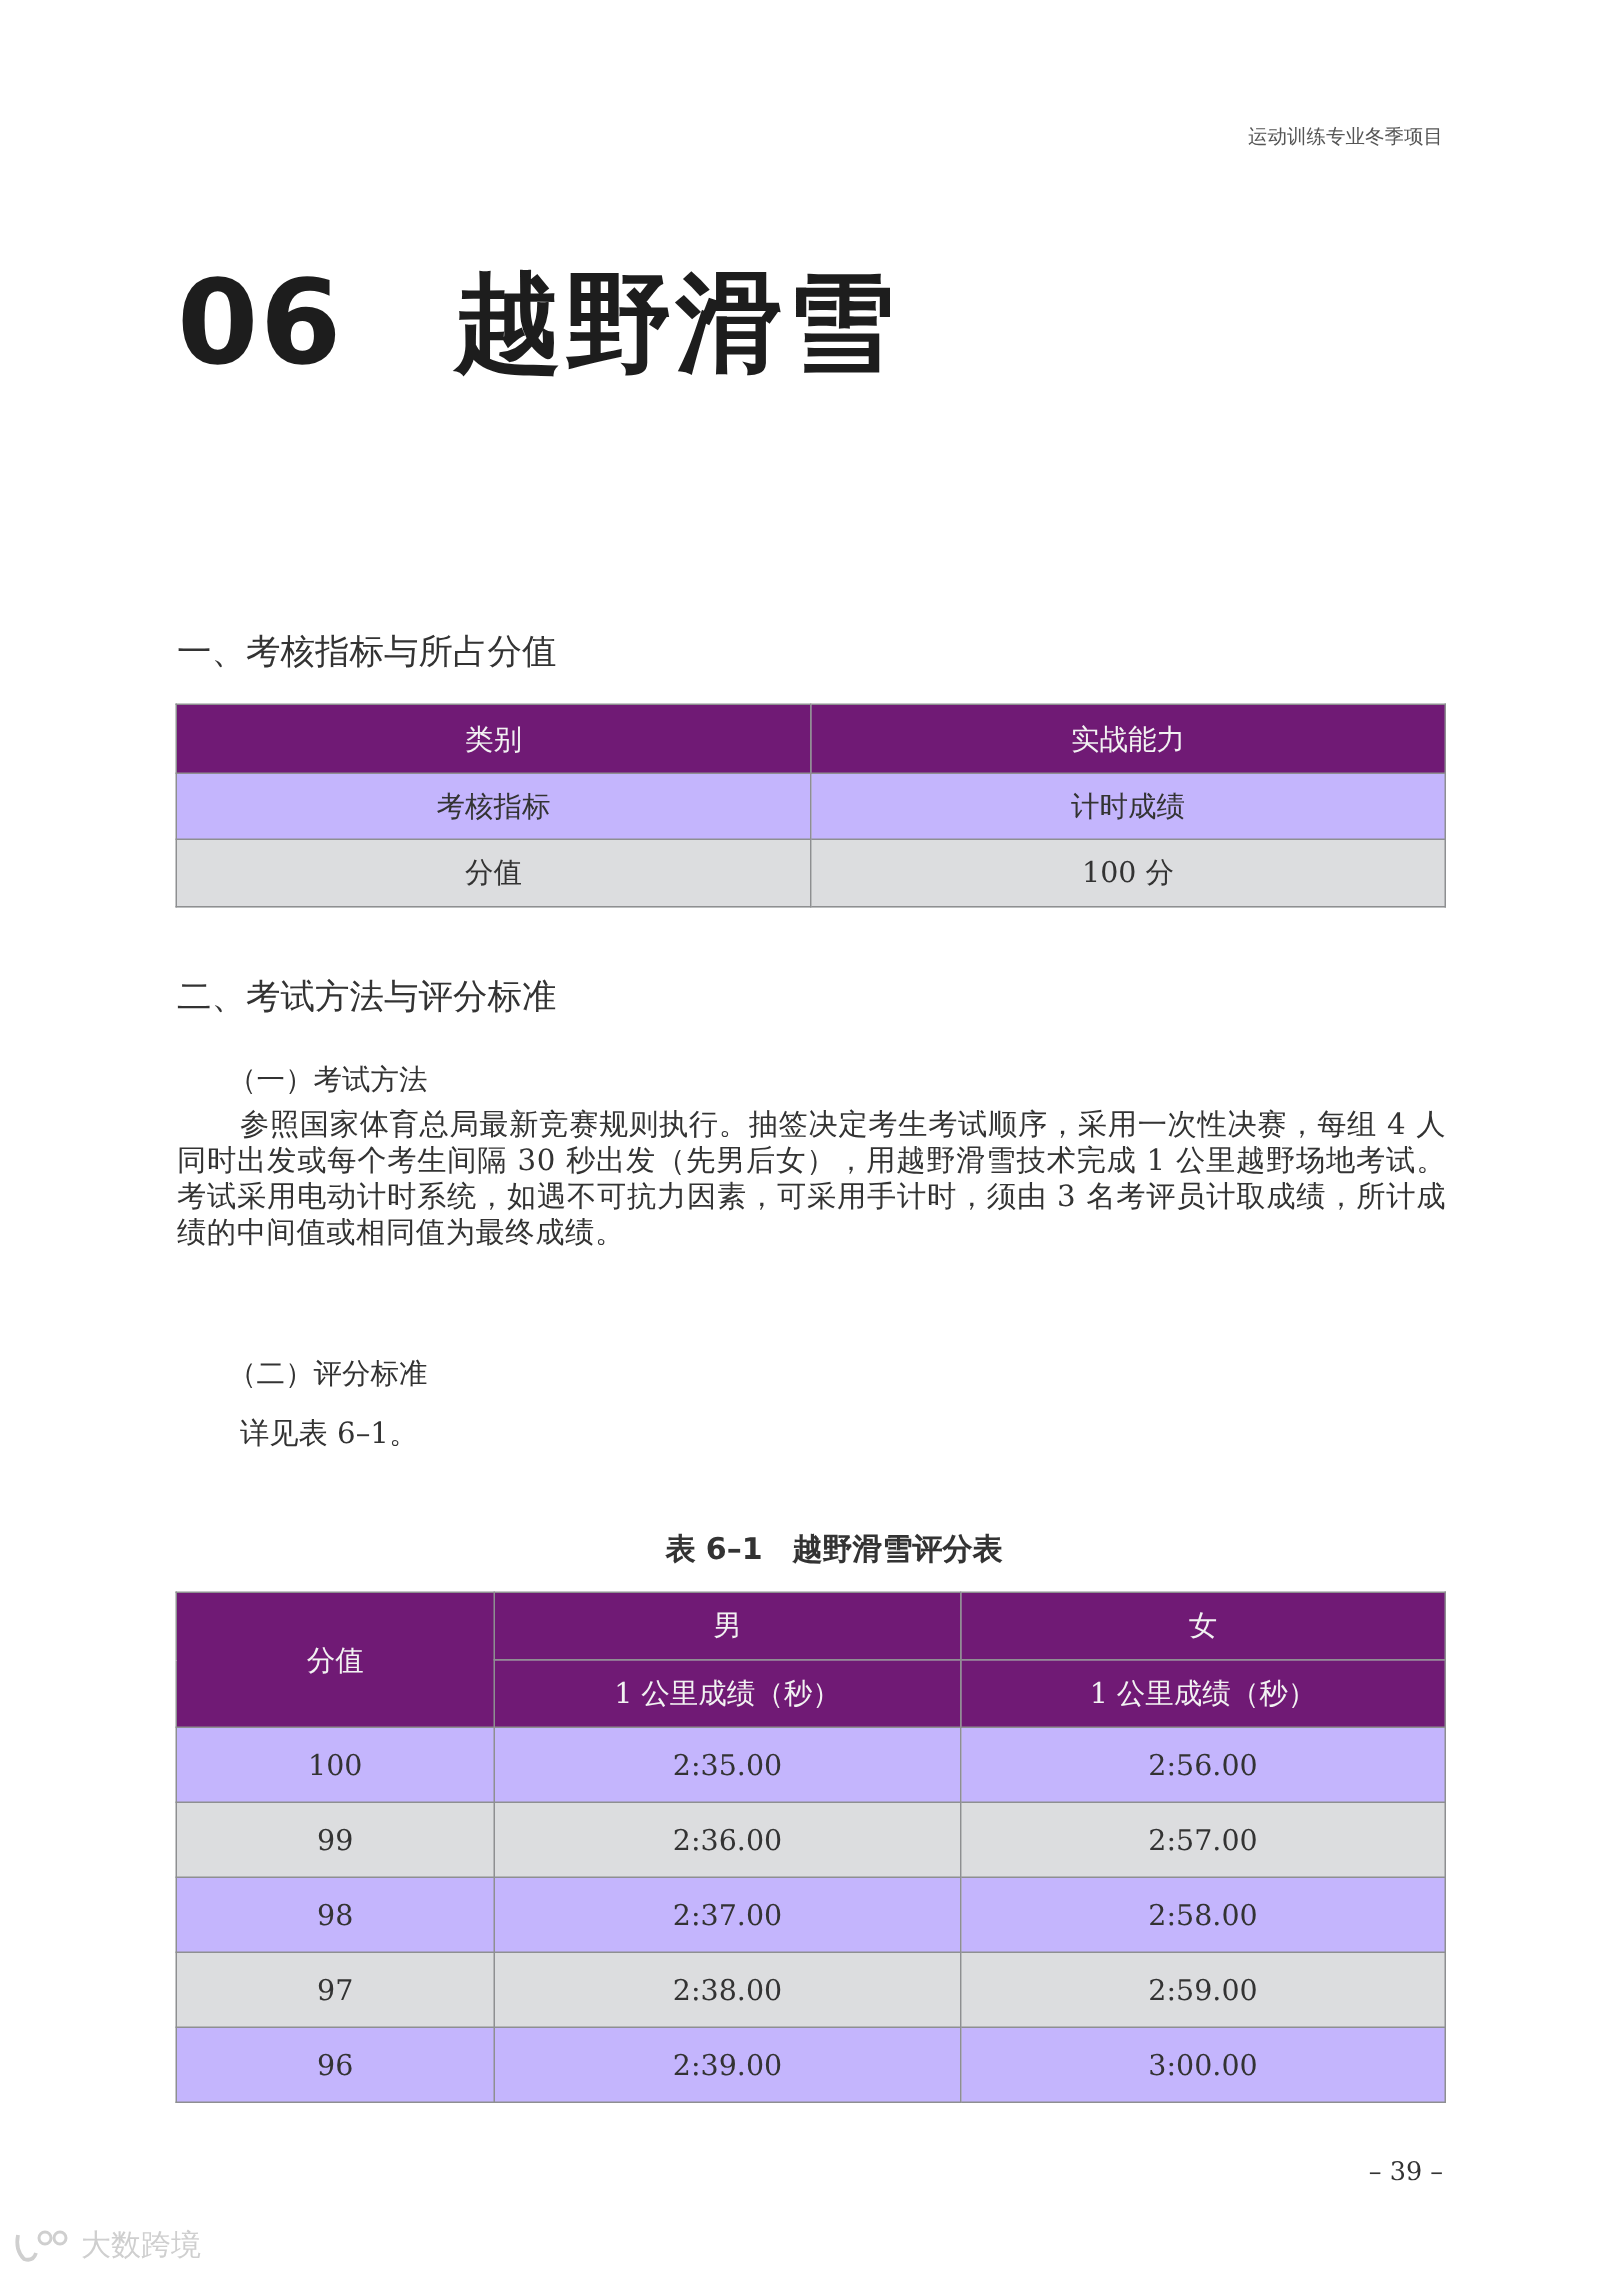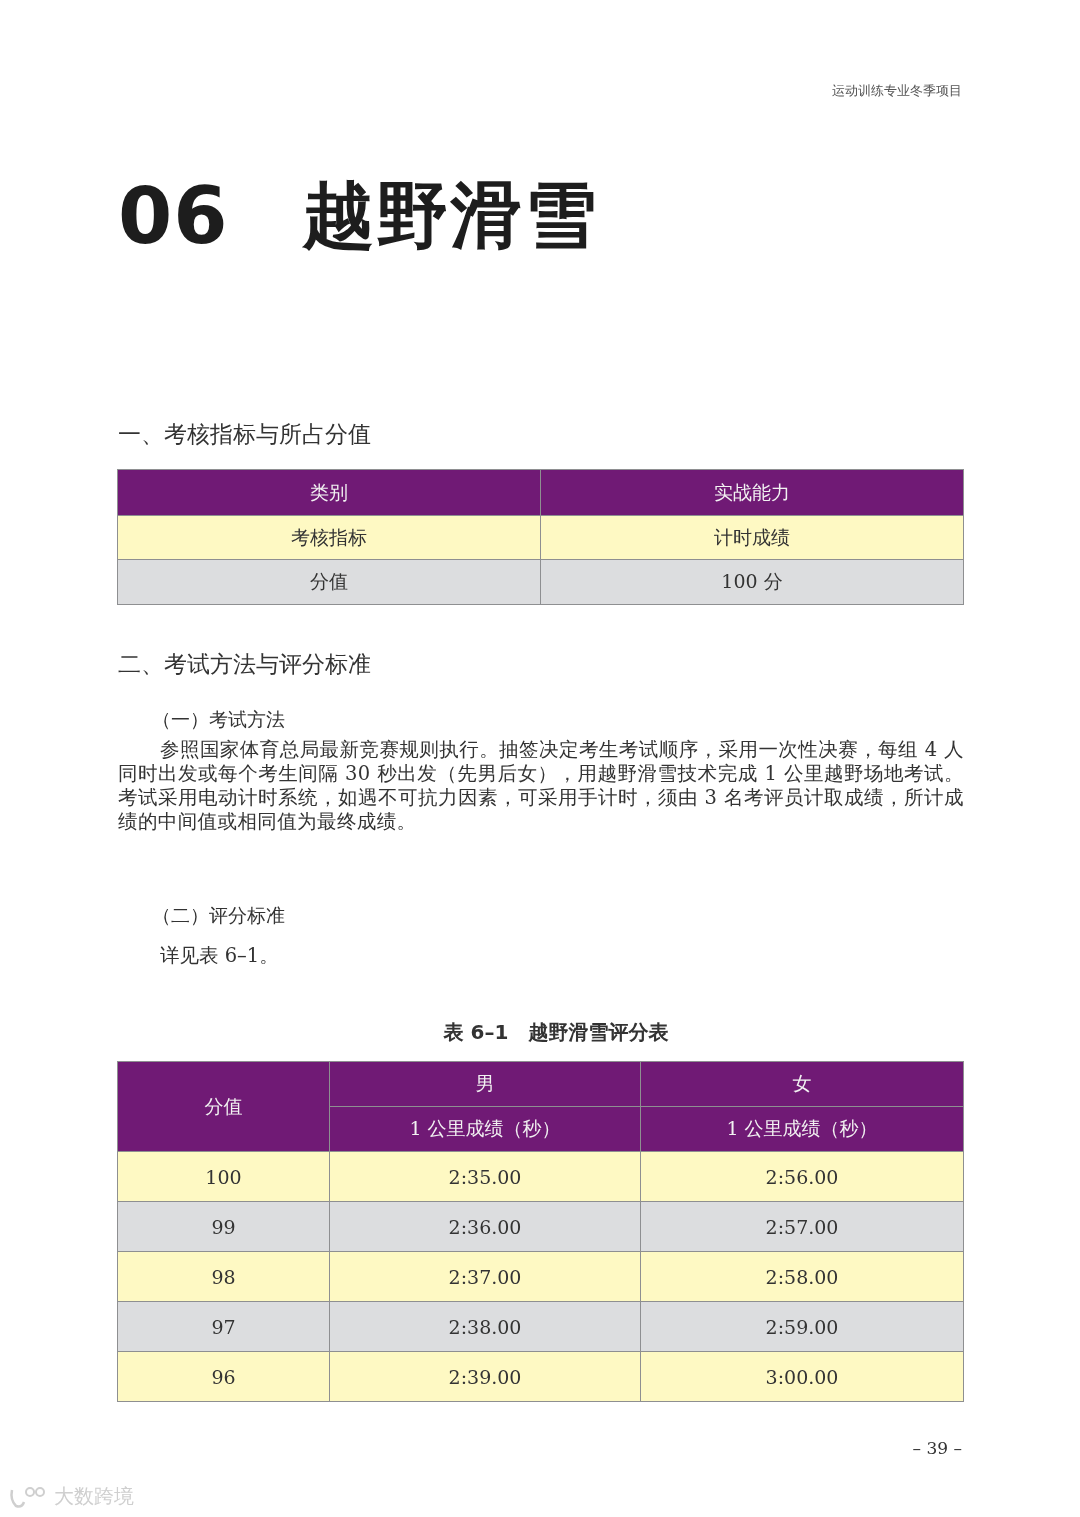--- a/index.html
+++ b/index.html
@@ -22,21 +22,21 @@
     font-family:"DejaVu Sans", sans-serif;
   }
   table.tbl {
     position:absolute; left:117px; width:847px; border-collapse:collapse;
     font-family:"DejaVu Serif", "Liberation Serif", serif; font-size:19px;
   }
   table.tbl td, table.tbl th {
     border:1px solid #8e8f91; text-align:center; font-weight:normal; padding:0;
   }
   .hdr th { background:#701a75; color:#f2f2f2; }
-  .row-light td { background:#fef9c3; color:#333; }
+  .row-light td { background:#c4b5fd; color:#333; }
   .row-dark td { background:#dcdddf; color:#333; }
   .sub-heading {
     position:absolute; left:160px; font-size:19px; font-weight:normal; color:#333;
     font-family:"DejaVu Sans", sans-serif;
   }
   .para {
     position:absolute; left:118px; width:846px; font-size:19.5px; line-height:24px;
     color:#333; text-align:justify; text-indent:42px; letter-spacing:0.4px;
   }
   .para-short {

